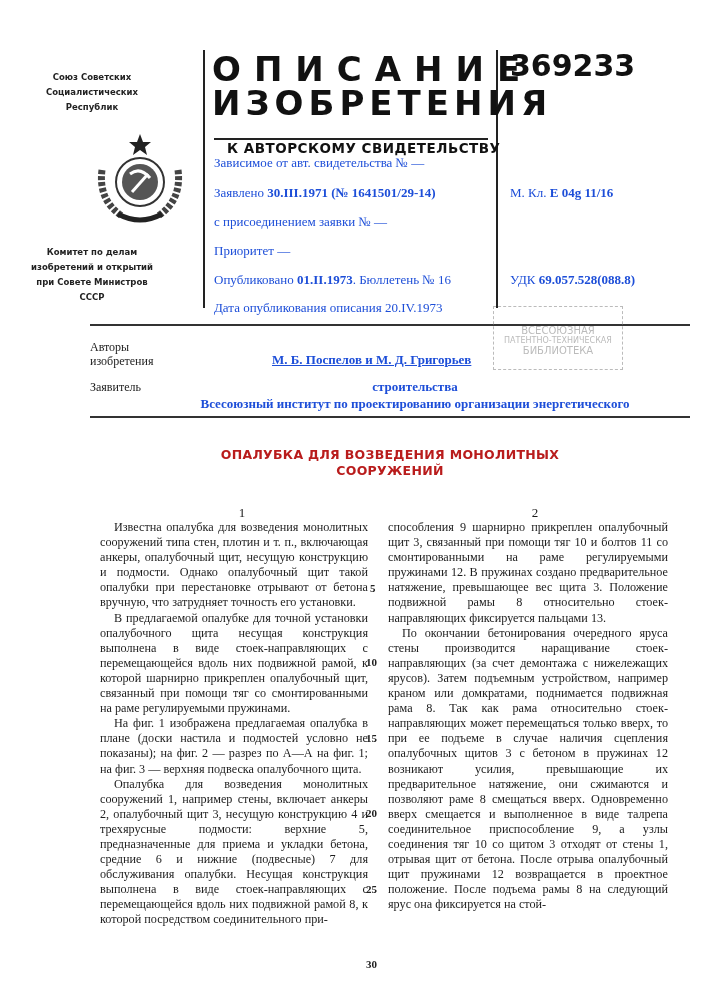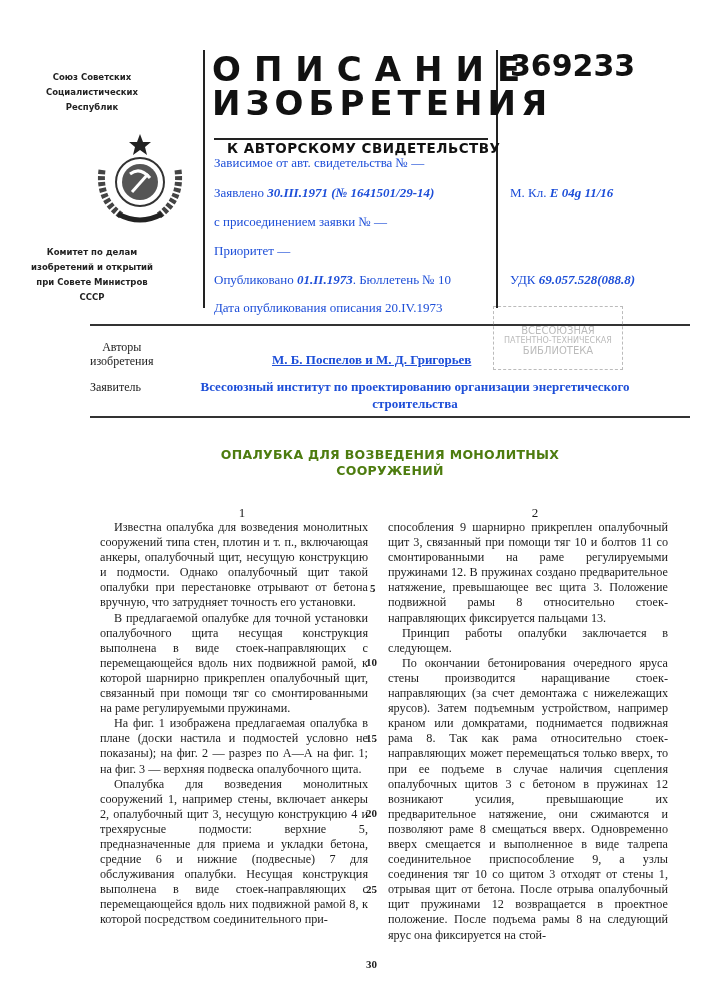--- a/index.html
+++ b/index.html
@@ -8,25 +8,25 @@
   .abs { position:absolute; }
   .org { font-family:"DejaVu Sans", sans-serif; font-size:8.5px; font-weight:bold; text-align:center; line-height:15px; color:#222; }
   .vline { position:absolute; width:2px; background:#222; }
   .hline { position:absolute; height:2px; background:#222; }
   .title1, .title2 { font-family:"DejaVu Sans", sans-serif; font-weight:bold; font-size:34px; line-height:34px; color:#111; white-space:nowrap; }
   .title1 { letter-spacing:13px; }
   .title2 { letter-spacing:5px; }
   .subtitle { font-family:"DejaVu Sans", sans-serif; font-weight:bold; font-size:13.5px; letter-spacing:0.5px; color:#111; white-space:nowrap; }
   .patno { font-family:"DejaVu Sans", sans-serif; font-weight:bold; font-size:30px; color:#111; }
   .meta { font-size:13px; line-height:16px; white-space:nowrap; color:#1d4ed8; }
-  .meta b { font-weight:bold;font-style:italic; }
+  .meta b { font-weight:bold; }
   .emblem { position:absolute; }
   .stamp { position:absolute; border:1px dashed #bbb; color:#bbb; font-family:"DejaVu Sans", sans-serif; font-size:10px; text-align:center; }
   .lbl { font-size:12px; line-height:14px; color:#222; }
-  .heading { font-family:"DejaVu Sans", sans-serif; font-weight:bold; font-size:12.5px; text-align:center; line-height:16px; letter-spacing:0.3px; color:#4d7c0f; }
+  .heading { font-family:"DejaVu Sans", sans-serif; font-weight:bold; font-size:12.5px; text-align:center; line-height:16px; letter-spacing:0.3px; color:#b91c1c; }
   .col { position:absolute; font-size:12.2px; line-height:15.1px; text-align:justify; color:#1c1c1c;font-family:Liberation Serif, serif; }
   .col p { margin:0; text-indent:14px; }
   .colnum { position:absolute; font-size:13px; text-align:center; }
   .ln { position:absolute; font-size:11px; font-weight:bold; color:#222; }
 </style>
 </head>
 <body>
 
 <div class="abs org" style="left:22px; top:70px; width:140px;">
   <div>Союз Советских</div>
@@ -62,51 +62,51 @@
 
 <div class="abs patno" style="left:510px; top:48px;">369233</div>
 
 <div class="abs meta" style="left:214px; top:155px;">Зависимое от авт. свидетельства №  —</div>
 <div class="abs meta" style="left:214px; top:185px;">
   <span>Заявлено </span><b>30.III.1971 (№ 1641501/29-14)</b>
 </div>
 <div class="abs meta" style="left:214px; top:214px;">с присоединением заявки №  —</div>
 <div class="abs meta" style="left:214px; top:243px;">Приоритет  —</div>
 <div class="abs meta" style="left:214px; top:272px;">
-  <span>Опубликовано </span><b>01.II.1973</b><span>. Бюллетень № 10</span>
+  <span>Опубликовано </span><b>01.II.1973</b><span>. Бюллетень № 16</span>
 </div>
 <div class="abs meta" style="left:214px; top:300px;">
   <span>Дата опубликования описания </span><span>20.IV.1973</span>
 </div>
 
 <div class="abs meta" style="left:510px; top:185px;">
   <span>М. Кл. </span><b>E 04g 11/16</b>
 </div>
 <div class="abs meta" style="left:510px; top:272px;">
   <span>УДК </span><b>69.057.528(088.8)</b>
 </div>
 
 <div class="hline" style="left:90px; top:324px; width:600px; height:1.5px; background:#333;"></div>
 
 <div class="stamp" style="left:493px; top:306px; width:128px; height:62px;">
   <div style="margin-top:18px;">ВСЕСОЮЗНАЯ</div>
   <div style="font-size:8px;">ПАТЕНТНО-ТЕХНИЧЕСКАЯ</div>
   <div>БИБЛИОТЕКА</div>
 </div>
 
-<div class="abs lbl" style="left:90px; top:340px;text-align:center;">
+<div class="abs lbl" style="left:90px; top:340px;">
   <div>Авторы</div>
   <div>изобретения</div>
 </div>
 <div class="abs meta" style="left:272px; top:352px; font-weight:bold;text-decoration:underline;">М. Б. Поспелов и М. Д. Григорьев</div>
 
 <div class="abs lbl" style="left:90px; top:380px;">Заявитель</div>
 <div class="abs meta" style="left:155px; top:378px; width:520px; text-align:center; font-weight:bold; line-height:17px;">
+  <div>строительства</div>
   <div>Всесоюзный институт по проектированию организации энергетического</div>
-  <div>строительства</div>
 </div>
 <div class="hline" style="left:90px; top:416px; width:600px; height:1.5px; background:#333;"></div>
 
 <div class="abs heading" style="left:90px; top:447px; width:600px;">
   <div>ОПАЛУБКА ДЛЯ ВОЗВЕДЕНИЯ МОНОЛИТНЫХ</div>
   <div>СООРУЖЕНИЙ</div>
 </div>
 
 <div class="colnum" style="left:222px; top:505px; width:40px;">1</div>
 <div class="colnum" style="left:515px; top:505px; width:40px;">2</div>
@@ -120,15 +120,14 @@
 
 <div class="ln" style="left:370px; top:582px;">5</div>
 <div class="ln" style="left:366px; top:656px;">10</div>
 <div class="ln" style="left:366px; top:732px;">15</div>
 <div class="ln" style="left:366px; top:807px;">20</div>
 <div class="ln" style="left:366px; top:883px;">25</div>
 <div class="ln" style="left:366px; top:958px;">30</div>
 
 <div class="col" style="left:388px; top:520px; width:280px;">
   <p style="text-indent:0;">способления 9 шарнирно прикреплен опалубочный щит 3, связанный при помощи тяг 10 и болтов 11 со смонтированными на раме регулируемыми пружинами 12. В пружинах создано предварительное натяжение, превышающее вес щита 3. Положение подвижной рамы 8 относительно стоек-направляющих фиксируется пальцами 13.</p>
-  <p>Принцип работы опалубки заключается в следующем.</p>
   <p>По окончании бетонирования очередного яруса стены производится наращивание стоек-направляющих (за счет демонтажа с нижележащих ярусов). Затем подъемным устройством, например краном или домкратами, поднимается подвижная рама 8. Так как рама относительно стоек-направляющих может перемещаться только вверх, то при ее подъеме в случае наличия сцепления опалубочных щитов 3 с бетоном в пружинах 12 возникают усилия, превышающие их предварительное натяжение, они сжимаются и позволяют раме 8 смещаться вверх. Одновременно вверх смещается и выполненное в виде талрепа соединительное приспособление 9, а узлы соединения тяг 10 со щитом 3 отходят от стены 1, отрывая щит от бетона. После отрыва опалубочный щит пружинами 12 возвращается в проектное положение. После подъема рамы 8 на следующий ярус она фиксируется на стой-</p>
 </div>
 
 </body></html>

